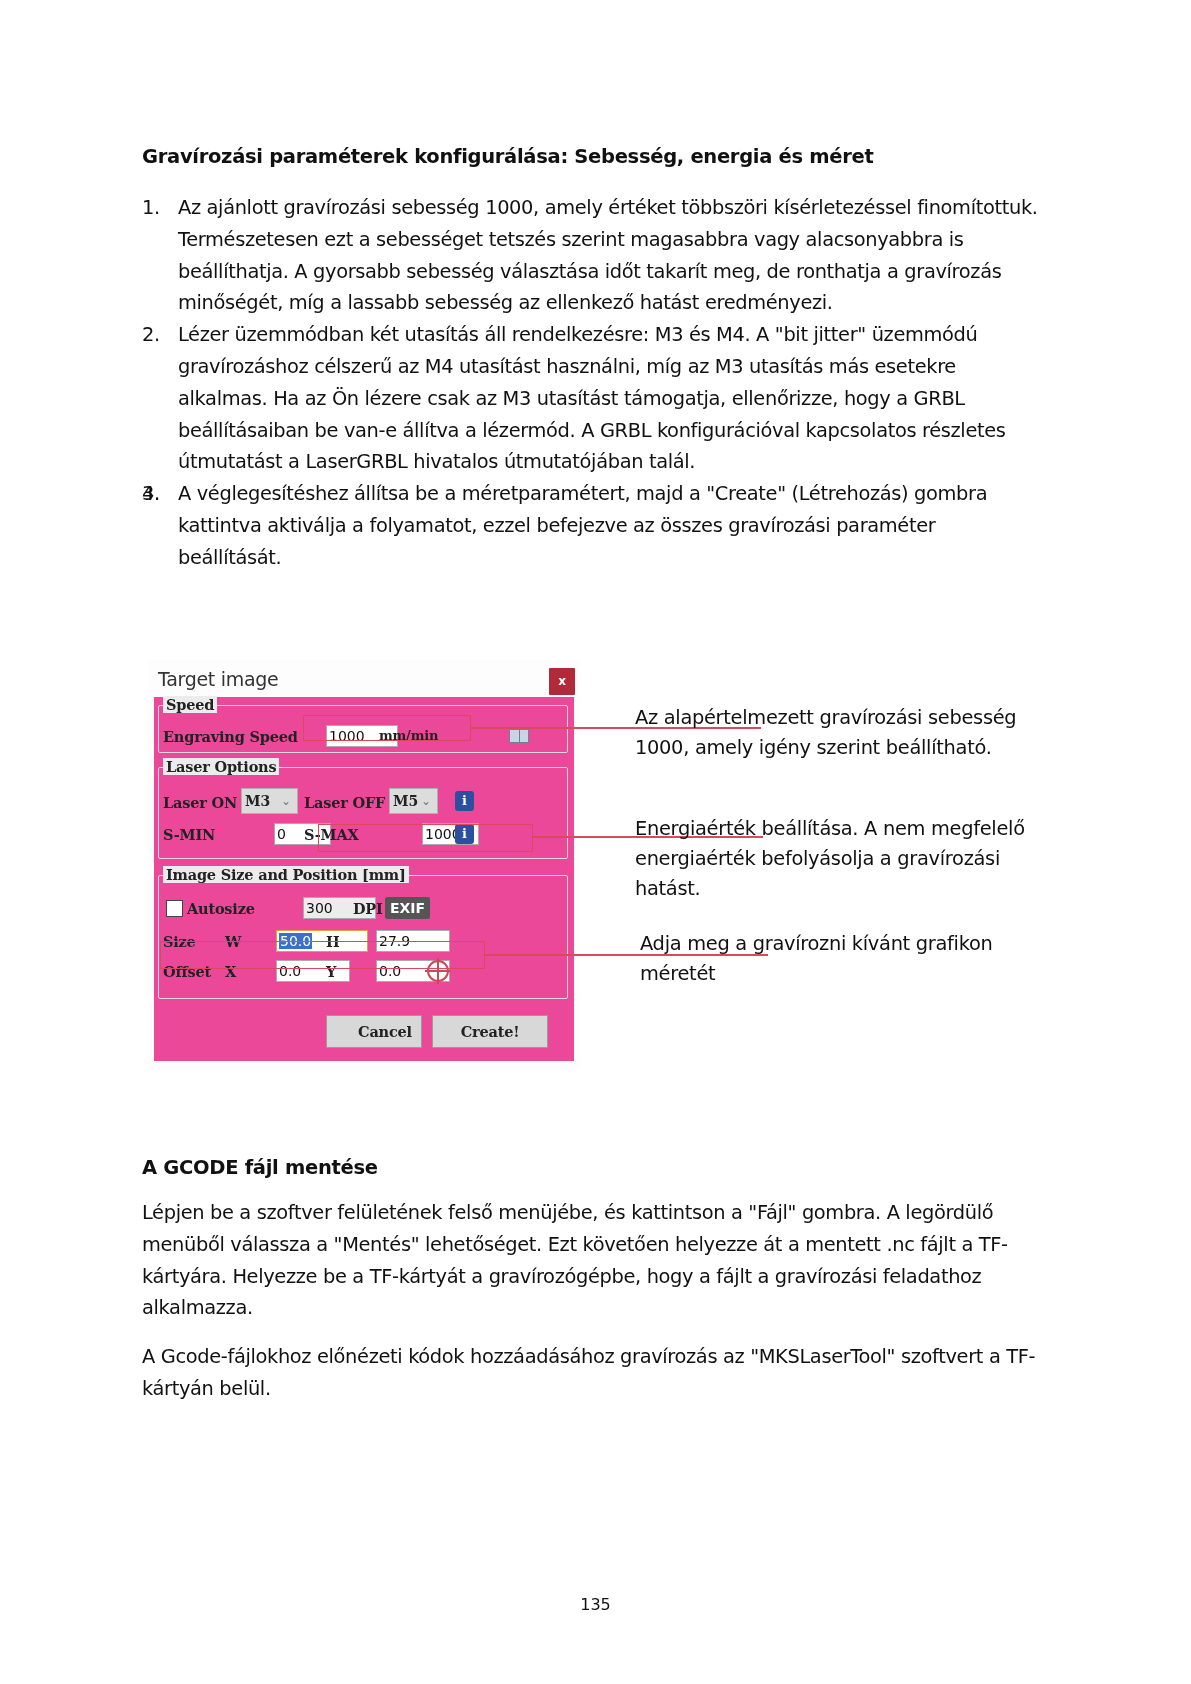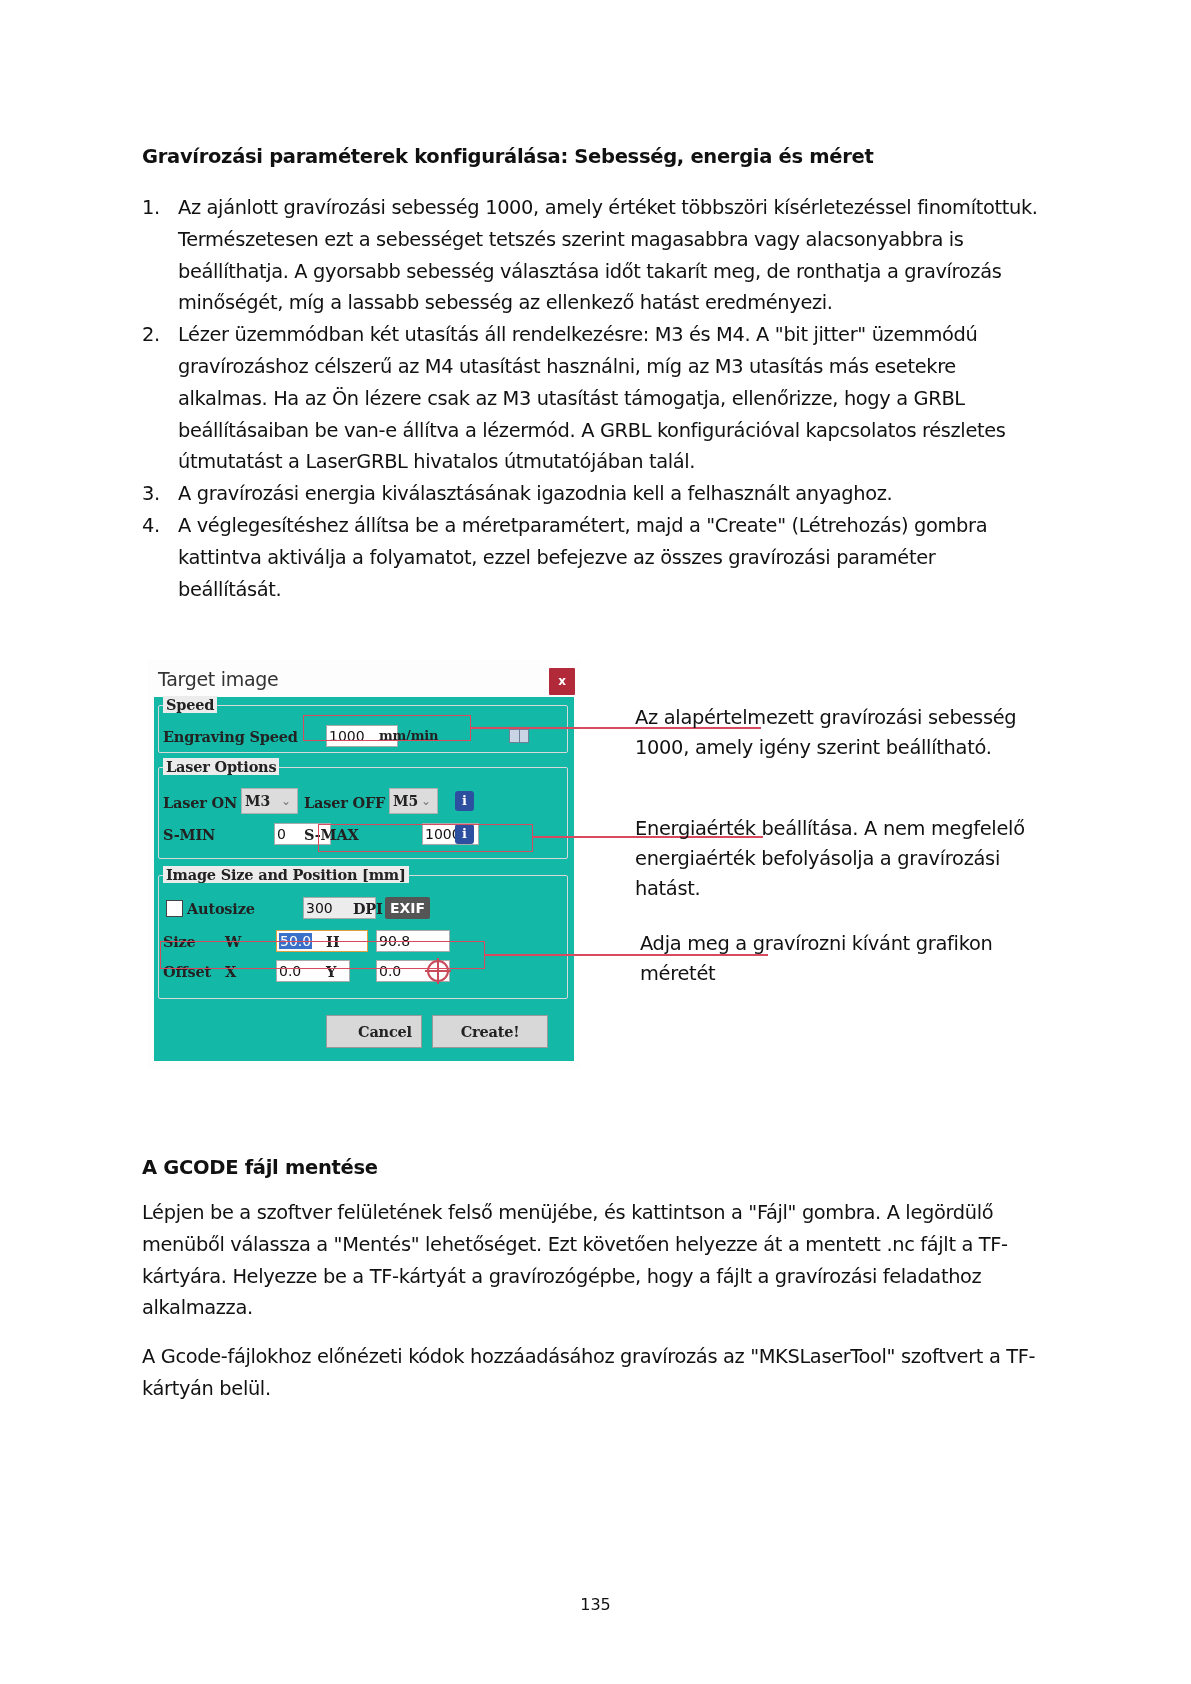--- a/index.html
+++ b/index.html
@@ -18,21 +18,21 @@
   .p1 { top: 1197px; }
   .p2 { top: 1341px; }
 
   .page-num { position: absolute; left: 0; width: 1191px; top: 1595px; text-align: center; font-size: 16px; }
 
   
   .figure { position: absolute; left: 148px; top: 660px; width: 900px; height: 410px; }
   .dialog { position: absolute; left: 0; top: 0; width: 432px; height: 410px; background: #fdfdfd; }
   .dlg-title { position: absolute; left: 10px; top: 8px; font-size: 19px; color: #333; letter-spacing: -0.3px; }
   .dlg-close { position: absolute; left: 401px; top: 8px; width: 26px; height: 27px; background: #b22a3a; color: #fff; font-size: 12px; font-weight: bold; text-align: center; line-height: 27px; border-radius: 1px; }
-  .dlg-body { position: absolute; left: 6px; top: 37px; width: 420px; height: 364px; background: #14b8a6; }
+  .dlg-body { position: absolute; left: 6px; top: 37px; width: 420px; height: 364px; background: #ec4899; }
   .mono { font-family: "DejaVu Serif", serif; font-weight: bold; font-size: 14.5px; color: #222; letter-spacing: -0.2px; }
   .group { position: absolute; border: 1px solid #d9d9d9; border-radius: 2px; }
   .group-legend { position: absolute; background: #ececec; padding: 0 3px; }
   .abs { position: absolute; }
   .field { position: absolute; height: 22px; background: #fff; border: 1px solid #aaa; font-family: "DejaVu Sans", sans-serif; font-size: 14px; line-height: 20px; padding-left: 2px; color: #111; margin-left: 33px; }
   .field.disabled { background: #ececec; }
   .combo { position: absolute; height: 26px; background: #dcdcdc; border: 1px solid #b0b0b0; font-family: "DejaVu Serif", serif; font-weight: bold; font-size: 14px; line-height: 24px; padding-left: 3px; color: #222; }
   .combo .chev { position: absolute; right: 6px; top: 0; font-size: 12px; color: #777; font-weight: normal; }
   .info-btn { position: absolute; width: 19px; height: 20px; background: #2d4fa0; border-radius: 3px; color: #fff; font-weight: bold; font-size: 13px; text-align: center; line-height: 20px; font-family: "DejaVu Serif", serif; }
   .red-box { position: absolute; border: 1.5px solid #d94a5e; }
@@ -50,21 +50,21 @@
   .callout { position: absolute; font-size: 19.4px; line-height: 30px; letter-spacing: -0.3px; color: #111; }
 </style>
 </head>
 <body>
 
 <div class="heading h1">Gravírozási paraméterek konfigurálása: Sebesség, energia és méret</div>
 
 <ol class="list">
   <li><span class="num">1.</span><span>Az ajánlott gravírozási sebesség 1000, amely értéket többszöri kísérletezéssel finomítottuk. Természetesen ezt a sebességet tetszés szerint magasabbra vagy alacsonyabbra is beállíthatja. A gyorsabb sebesség választása időt takarít meg, de ronthatja a gravírozás minőségét, míg a lassabb sebesség az ellenkező hatást eredményezi.</span></li>
   <li><span class="num">2.</span><span>Lézer üzemmódban két utasítás áll rendelkezésre: M3 és M4. A "bit jitter" üzemmódú gravírozáshoz célszerű az M4 utasítást használni, míg az M3 utasítás más esetekre alkalmas. Ha az Ön lézere csak az M3 utasítást támogatja, ellenőrizze, hogy a GRBL beállításaiban be van-e állítva a lézermód. A GRBL konfigurációval kapcsolatos részletes útmutatást a LaserGRBL hivatalos útmutatójában talál.</span></li>
-  <li><span class="num">3.</span><span>A gravírozási energia kiválasztásának igazodnia kell a felhasznált anyaghoz.</span></li>
+  <li><span class="num">3.</span></li>
   <li><span class="num">4.</span><span>A véglegesítéshez állítsa be a méretparamétert, majd a "Create" (Létrehozás) gombra kattintva aktiválja a folyamatot, ezzel befejezve az összes gravírozási paraméter beállítását.</span></li>
 </ol>
 
 <div class="figure">
   <div class="dialog">
     <div class="dlg-title">Target image</div>
     <div class="dlg-close">x</div>
 
     <div class="dlg-body">
 
@@ -102,21 +102,21 @@
         <div class="checkbox" style="left:7px; top:24px;"></div>
         <span class="abs mono" style="left:28px; top:24px;">Autosize</span>
         <div class="field disabled" style="left:111px; top:21px; width:73px;">300</div>
         <span class="abs mono" style="left:194px; top:24px;">DPI</span>
         <div class="exif" style="left:226px; top:21px;">EXIF</div>
 
         <span class="abs mono" style="left:4px; top:57px;text-align:center;">Size</span>
         <span class="abs mono" style="left:66px; top:57px;">W</span>
         <div class="field" style="left:84px; top:54px; width:92px; border:1.5px solid #e0a040;"><span class="sel">50.0</span></div>
         <span class="abs mono" style="left:167px; top:57px;">H</span>
-        <div class="field" style="left:184px; top:54px; width:74px;">90.8</div>
+        <div class="field" style="left:184px; top:54px; width:74px;">27.9</div>
 
         <span class="abs mono" style="left:4px; top:87px;">Offset</span>
         <span class="abs mono" style="left:66px; top:87px;">X</span>
         <div class="field" style="left:84px; top:84px; width:74px;">0.0</div>
         <span class="abs mono" style="left:167px; top:87px;">Y</span>
         <div class="field" style="left:184px; top:84px; width:74px;">0.0</div>
         <div class="target-icon" style="left:268px; top:84px;"></div>
       </div>
 
       <div class="btn mono" style="left:172px; top:318px; width:96px;padding-left:22px;">Cancel</div>

